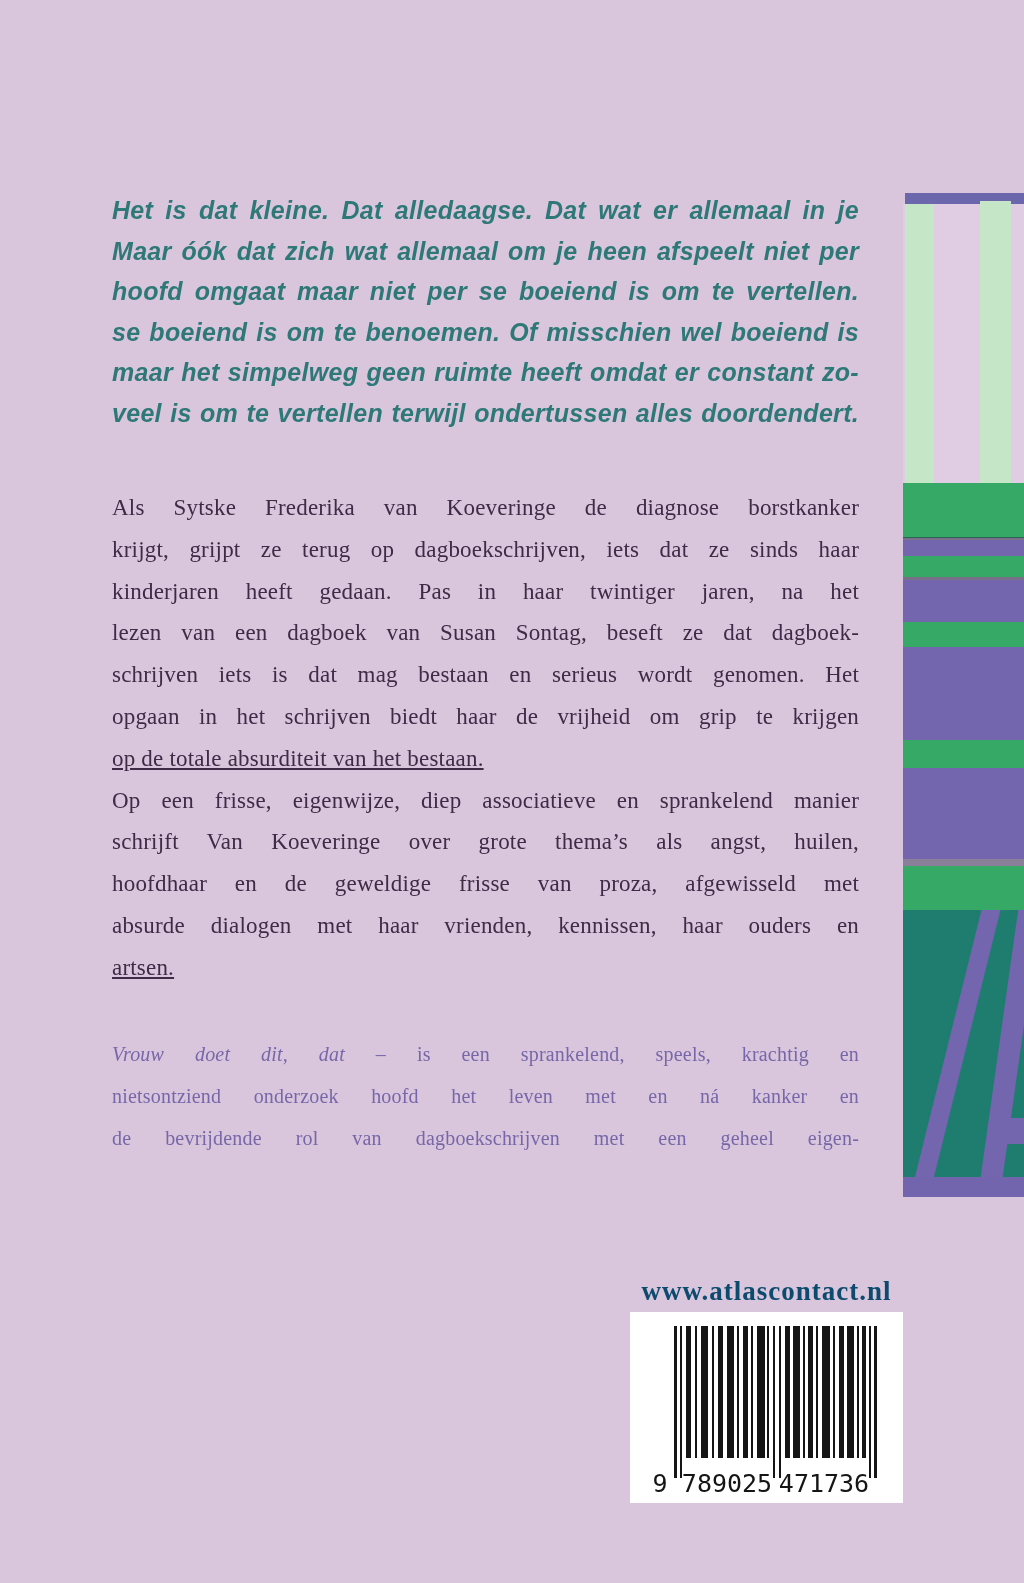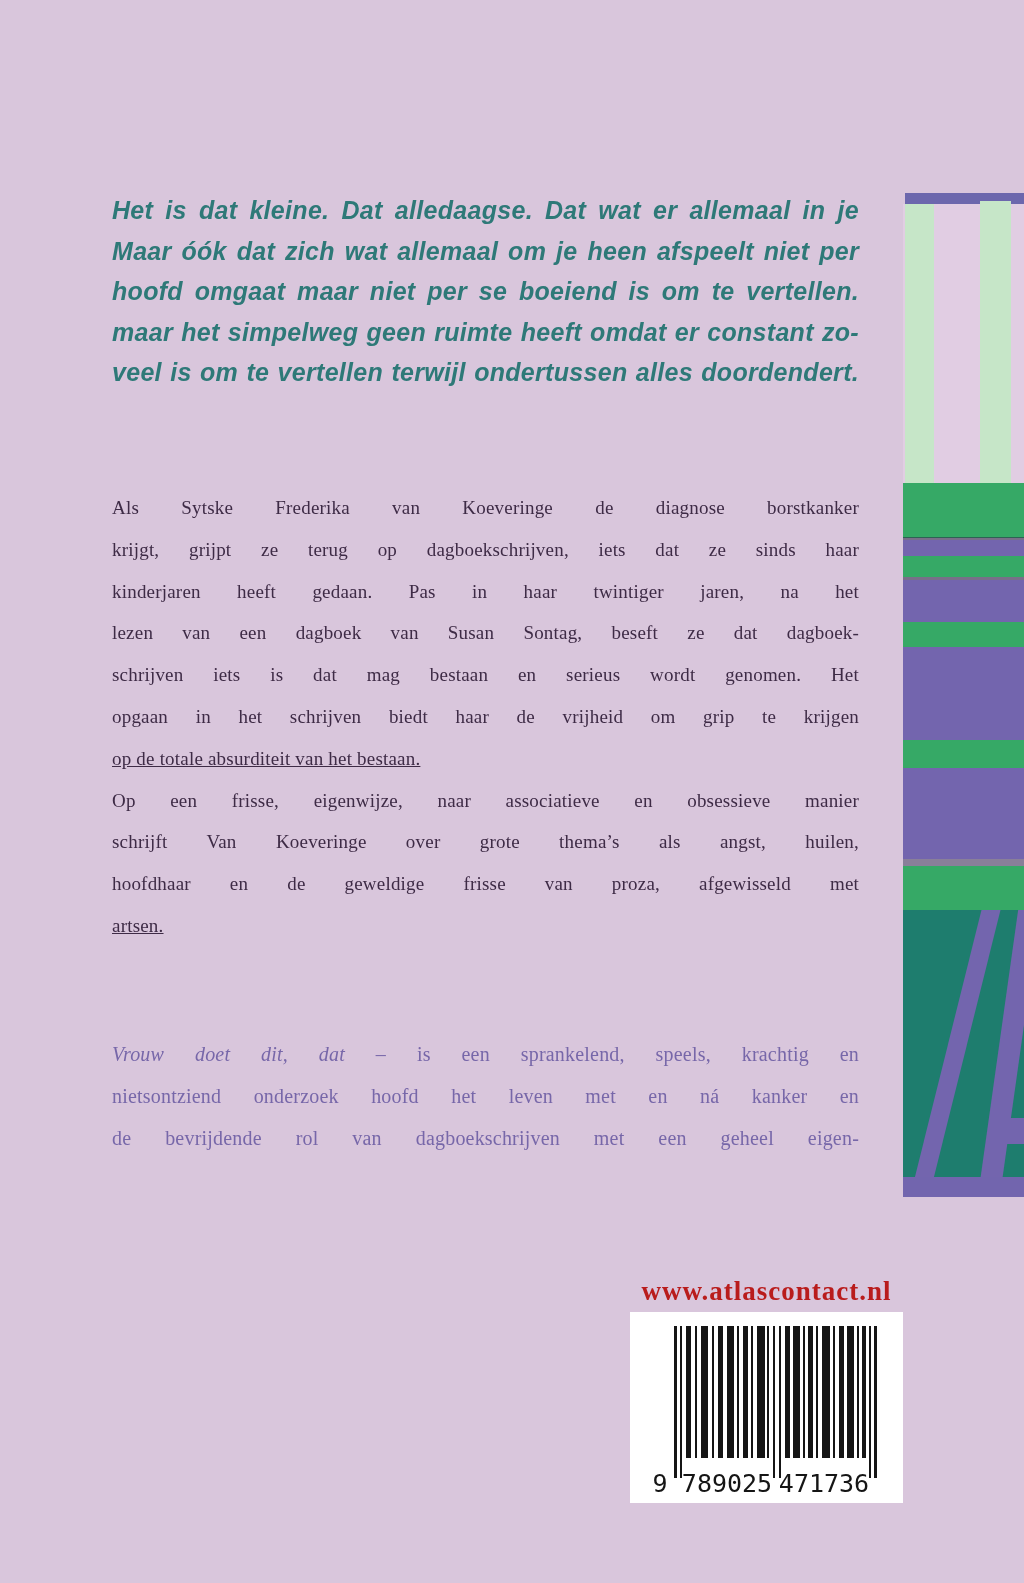--- a/index.html
+++ b/index.html
@@ -16,33 +16,33 @@
   .quote{
     top:190px;
     color:#2e7978;
     font-family:"Liberation Sans", sans-serif;
     font-style:italic;font-weight:600;
     font-size:25px;line-height:40.6px;letter-spacing:.3px;
   }
   .bodytext{
     top:487px;
     color:#3e2b46;
-    font-size:19px;line-height:41.8px;letter-spacing:.2px;
+    font-size:23px;line-height:41.8px;letter-spacing:.2px;
   }
   .blurb{
     top:1033px;
     color:#7767a9;
     font-size:20px;line-height:42px;letter-spacing:.2px;
   }
   .blurb-first{text-align:justify;text-align-last:justify;}
   .blurb-title{font-style:italic;}
 
   .website{
     position:absolute;left:630px;top:1276px;width:273px;
-    text-align:center;color:#b91c1c;
+    text-align:center;color:#0c4a6e;
     font-size:27px;letter-spacing:1px;font-weight:600;
   }
 
   
   .barcode-box{
     position:absolute;left:630px;top:1312px;width:273px;height:191px;
     background:#ffffff;
   }
   .barcode-box svg{display:block;width:273px;height:191px;}
   .barcode-box rect{fill:#151515;}
@@ -80,38 +80,40 @@
 </style>
 </head>
 <body>
 
 <div class="cover">
 
   <div class="textcol quote">
       <div class="jline">Het is dat kleine. Dat alledaagse. Dat wat er allemaal in je</div>
       <div class="jline">Maar óók dat zich wat allemaal om je heen afspeelt niet per</div>
       <div class="jline">hoofd omgaat maar niet per se boeiend is om te vertellen.</div>
+      <div class="jline">se boeiend is om te benoemen. Of misschien wel boeiend is</div>
       <div class="jline">maar het simpelweg geen ruimte heeft omdat er constant zo-</div>
       <div class="jline">veel is om te vertellen terwijl ondertussen alles doordendert.</div>
     </div>
 
   <div class="textcol bodytext">
     <div>
         <div class="jline">Als Sytske Frederika van Koeveringe de diagnose borstkanker</div>
         <div class="jline">krijgt, grijpt ze terug op dagboekschrijven, iets dat ze sinds haar</div>
         <div class="jline">kinderjaren heeft gedaan. Pas in haar twintiger jaren, na het</div>
         <div class="jline">lezen van een dagboek van Susan Sontag, beseft ze dat dagboek-</div>
         <div class="jline">schrijven iets is dat mag bestaan en serieus wordt genomen. Het</div>
         <div class="jline">opgaan in het schrijven biedt haar de vrijheid om grip te krijgen</div>
         <div class="jline jline-last">op de totale absurditeit van het bestaan.</div>
       </div>
     <div>
-        <div class="jline">Op een frisse, eigenwijze, naar associatieve en obsessieve manier</div>
+        <div class="jline">Op een frisse, eigenwijze, diep associatieve en sprankelend manier</div>
         <div class="jline">schrijft Van Koeveringe over grote thema’s als angst, huilen,</div>
         <div class="jline">hoofdhaar en de geweldige frisse van proza, afgewisseld met</div>
+        <div class="jline">absurde dialogen met haar vrienden, kennissen, haar ouders en</div>
         <div class="jline jline-last">artsen.</div>
       </div>
   </div>
 
   <div class="textcol blurb">
     <div class="blurb-first">
       <span class="blurb-title">Vrouw doet dit, dat</span>
       <span>– is een sprankelend, speels, krachtig en</span>
     </div>
     <div>

